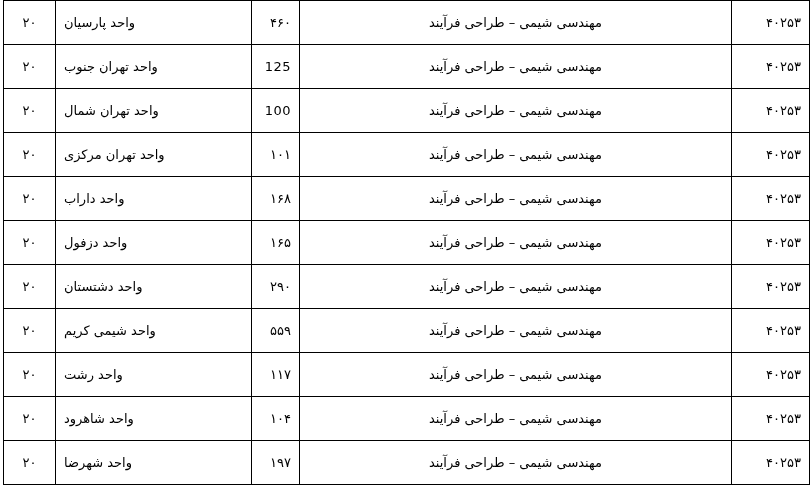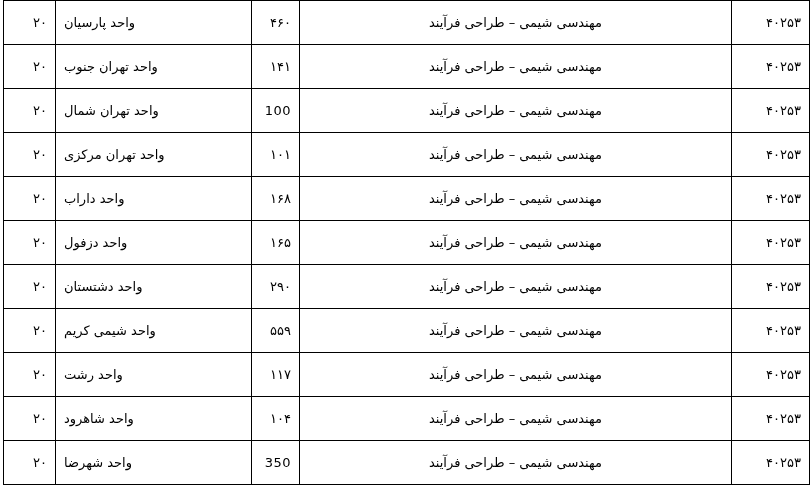--- a/index.html
+++ b/index.html
@@ -57,20 +57,21 @@
   td.count {
     font-size: 13.5px;
     letter-spacing: 0.5px;
   }
   td.unit {
     text-align: left;
     padding-left: 10px;
     font-size: 13.5px;
   }
   td.score {
+    text-align: center;
     font-size: 13.5px;
     letter-spacing: 0.5px;
   }
 </style>
 </head>
 <body>
 
 <div class="sheet">
   <table class="grid">
     <colgroup>
@@ -84,21 +85,21 @@
         <tr>
           <td class="code">۴۰۲۵۳</td>
           <td class="field">مهندسی شیمی – طراحی فرآیند</td>
           <td class="count">۴۶۰</td>
           <td class="unit">واحد پارسیان</td>
           <td class="score">۲۰</td>
         </tr>
         <tr>
           <td class="code">۴۰۲۵۳</td>
           <td class="field">مهندسی شیمی – طراحی فرآیند</td>
-          <td class="count">۱۴۱</td>
+          <td class="count">125</td>
           <td class="unit">واحد تهران جنوب</td>
           <td class="score">۲۰</td>
         </tr>
         <tr>
           <td class="code">۴۰۲۵۳</td>
           <td class="field">مهندسی شیمی – طراحی فرآیند</td>
           <td class="count">100</td>
           <td class="unit">واحد تهران شمال</td>
           <td class="score">۲۰</td>
         </tr>
@@ -147,19 +148,19 @@
         <tr>
           <td class="code">۴۰۲۵۳</td>
           <td class="field">مهندسی شیمی – طراحی فرآیند</td>
           <td class="count">۱۰۴</td>
           <td class="unit">واحد شاهرود</td>
           <td class="score">۲۰</td>
         </tr>
         <tr>
           <td class="code">۴۰۲۵۳</td>
           <td class="field">مهندسی شیمی – طراحی فرآیند</td>
-          <td class="count">350</td>
+          <td class="count">۱۹۷</td>
           <td class="unit">واحد شهرضا</td>
           <td class="score">۲۰</td>
         </tr>
       </tbody>
   </table>
 </div>
 
 </body></html>

